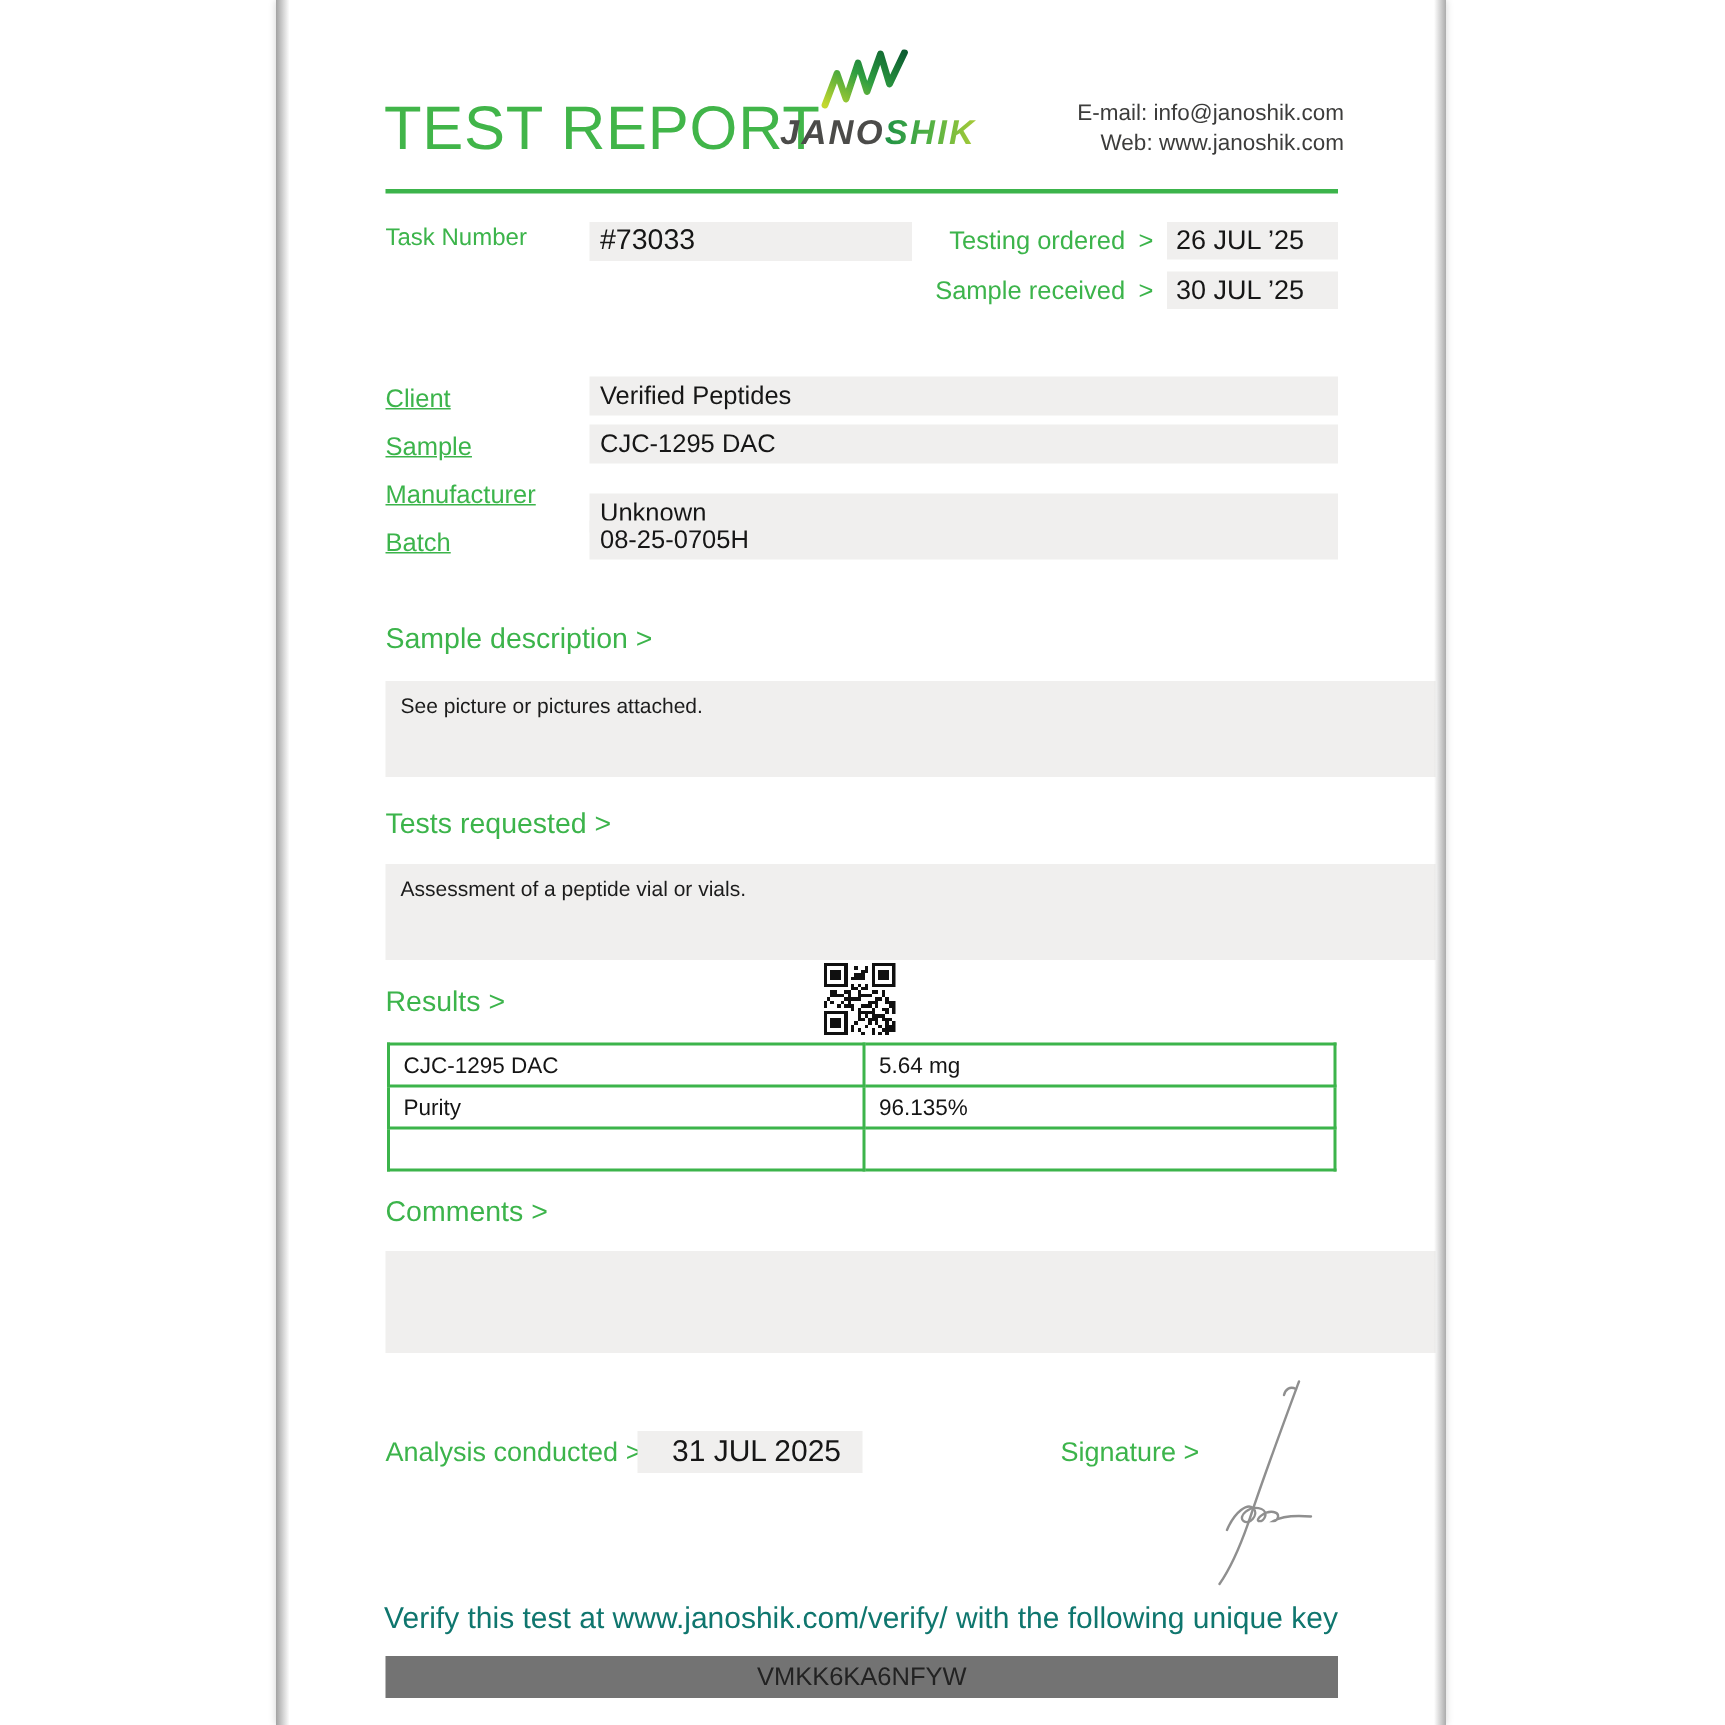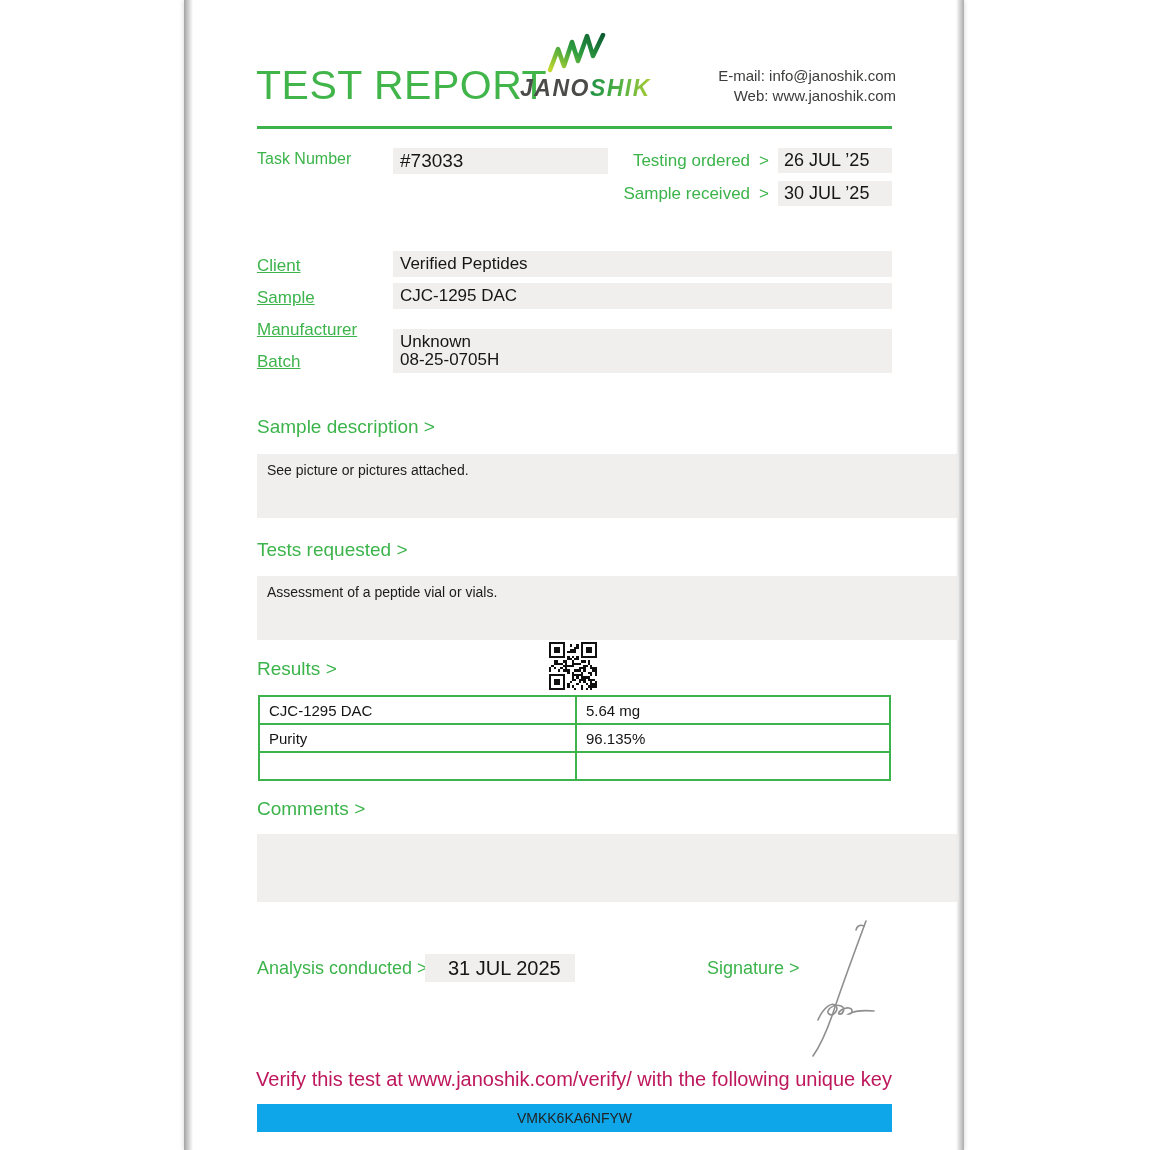--- a/index.html
+++ b/index.html
@@ -59,23 +59,23 @@
   .results-table td { border:2px solid #3cb44b; height:28px; font-size:15px;
     color:#151515; padding:0 0 0 9px; background:#fff; }
   .results-table td.c1 { width:317px; }
 
   .analysis-field { left:241px; top:954px; width:150px; height:28px;
     font-size:20px; line-height:28px; padding-left:23px; }
 
   .signature-svg { left:612px; top:918px; }
 
   .verify { left:0; top:1068px; width:780px; text-align:center;
-    font-size:20px; color:#be185d; }
-  .key-box { left:73px; top:1104px; width:635px; height:28px; background:#0ea5e9;
-    text-align:center; font-size:14px; line-height:28px; color:#222; }
+    font-size:20px; color:#0f766e; }
+  .key-box { left:73px; top:1104px; width:635px; height:28px; background:#737373;
+    text-align:center; font-size:17px; line-height:28px; color:#222; }
 </style>
 </head>
 <body>
 
 <div class="stage">
   <div class="page">
 
     <div class="abs title">TEST REPORT</div>
 
     <div class="abs logo">

